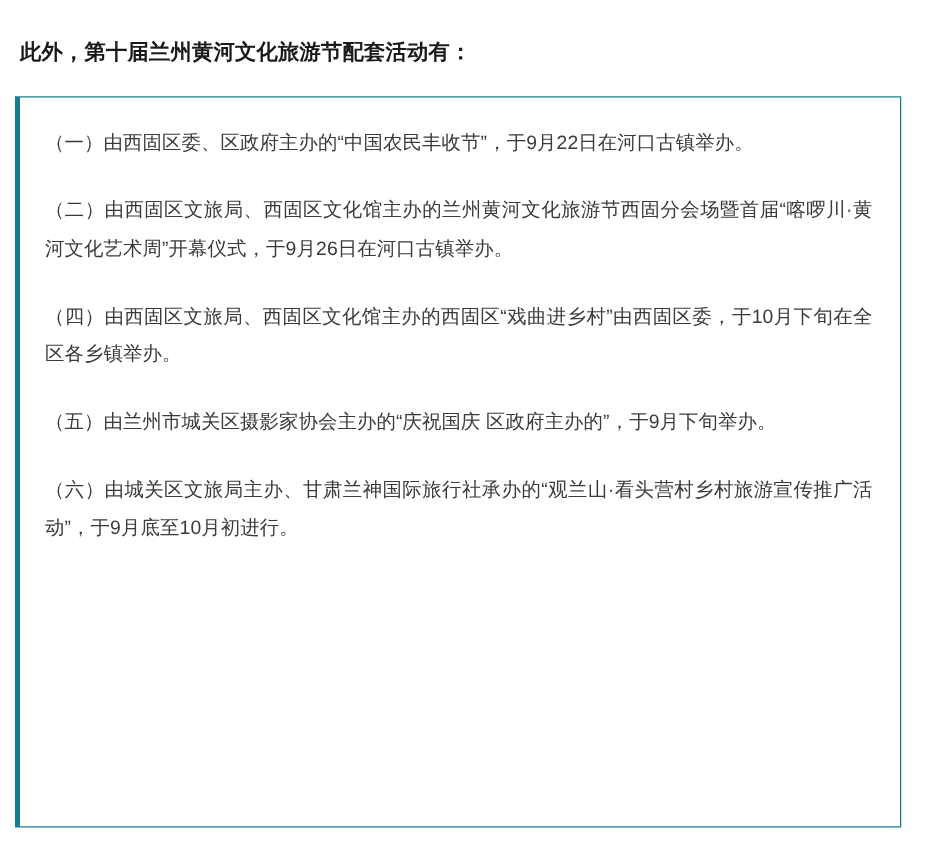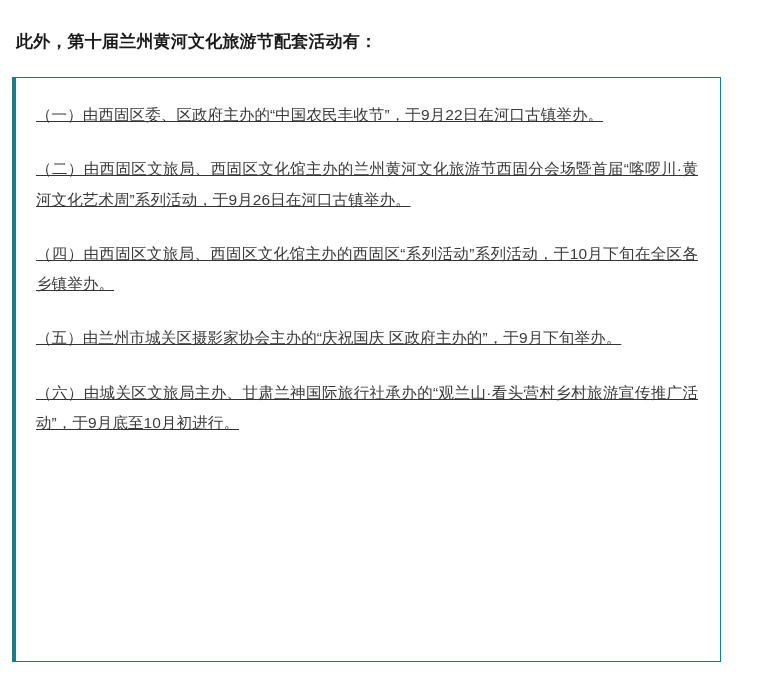--- a/index.html
+++ b/index.html
@@ -27,21 +27,20 @@
     line-height: 1.6;
     margin: 0 0 22px 4px;
   }
   .callout {
     box-sizing: border-box;
     border: 1px solid #1a7b8c;
     border-left: 4px solid #1a7b8c;
     background: #ffffff;
     padding: 22px 22px 30px 20px;
     min-height: 585px;
-    text-decoration: underline;
   }
   .para {
     font-size: 15.5px;
     line-height: 1.95;
     color: #3a3a3a;
     margin: 0 0 24px 0;
     text-align: justify;
     letter-spacing: 0.1px;
   }
   .para:last-child {
@@ -50,19 +49,19 @@
 </style>
 </head>
 <body>
 
 <div class="page">
 
   <h1 class="heading">此外，第十届兰州黄河文化旅游节配套活动有：</h1>
 
   <div class="callout">
     <p class="para">（一）由西固区委、区政府主办的“中国农民丰收节”，于9月22日在河口古镇举办。</p>
-    <p class="para">（二）由西固区文旅局、西固区文化馆主办的兰州黄河文化旅游节西固分会场暨首届“喀啰川·黄河文化艺术周”系列活动，于9月26日在河口古镇举办。</p>
-    <p class="para">（四）由西固区文旅局、西固区文化馆主办的西固区“系列活动”系列活动，于10月下旬在全区各乡镇举办。</p>
+    <p class="para">（二）由西固区文旅局、西固区文化馆主办的兰州黄河文化旅游节西固分会场暨首届“喀啰川·黄河文化艺术周”开幕仪式，于9月26日在河口古镇举办。</p>
+    <p class="para">（四）由西固区文旅局、西固区文化馆主办的西固区“戏曲进乡村”由西固区委，于10月下旬在全区各乡镇举办。</p>
     <p class="para">（五）由兰州市城关区摄影家协会主办的“庆祝国庆 区政府主办的”，于9月下旬举办。</p>
     <p class="para">（六）由城关区文旅局主办、甘肃兰神国际旅行社承办的“观兰山·看头营村乡村旅游宣传推广活动”，于9月底至10月初进行。</p>
   </div>
 
 </div>
 
 </body></html>

